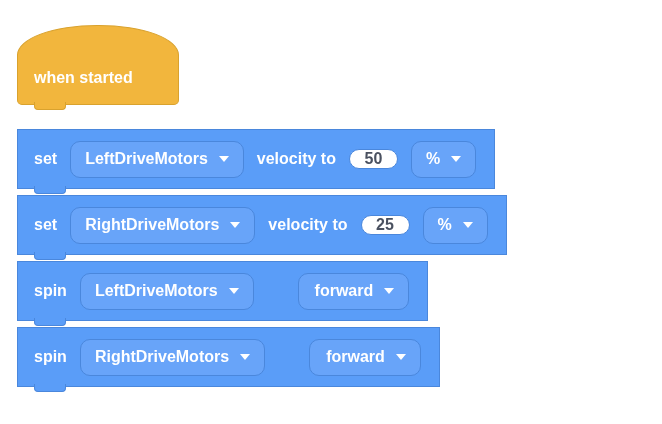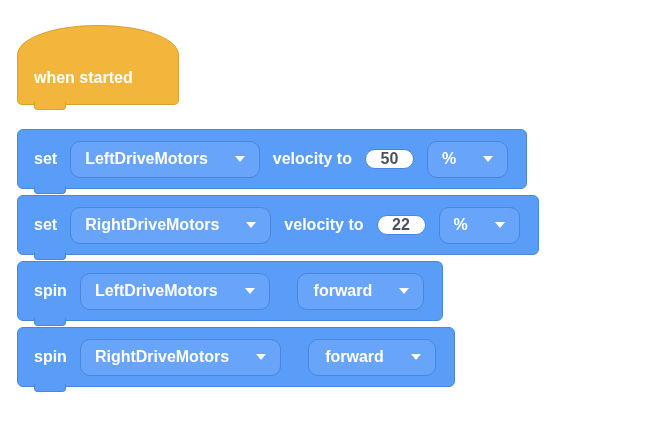--- a/index.html
+++ b/index.html
@@ -49,21 +49,21 @@
   }
   
   .stack-block{
     position:relative;
     display:inline-flex;
     align-items:center;
     height:60px;
     padding:0 18px 0 16px;
     background:var(--blk-fill);
     border:1px solid var(--blk-stroke);
-    border-radius:6px;
+    border-radius:0;
     margin-bottom:6px;
     gap:13px;
   }
   .stack-block::after{
     content:"";
     position:absolute;
     bottom:-6px;left:16px;
     width:30px;height:7px;
     background:var(--blk-fill);
     border:1px solid var(--blk-stroke);
@@ -79,21 +79,21 @@
   }
   
   .dropdown{
     display:inline-flex;
     align-items:center;
     height:37px;
     padding:0 14px;
     background:var(--dd-fill);
     border:1px solid var(--blk-stroke);
     border-radius:10px;
-    gap:27px;
+    gap:11px;
     cursor:pointer;
   }
   .dropdown .dd-text{
     color:var(--label);
     font-size:16px;
     font-weight:600;
     white-space:nowrap;
   }
   .caret{
     width:0;height:0;
@@ -113,21 +113,21 @@
     background:var(--input-fill);
     border:1px solid var(--blk-stroke);
     border-radius:17px;
     cursor:text;
   }
   .num-input .num-text{
     color:var(--input-text);
     font-size:16px;
     font-weight:600;
   }
-  .gap-left{margin-left:14px;padding-left:16px;}
+  .gap-left{margin-left:31px;padding-left:16px;}
 </style>
 </head>
 <body>
 
 <div class="workspace">
 
   <div class="row">
     <div class="hat-block">
       <span class="blk-label">when started</span>
     </div>
@@ -153,21 +153,21 @@
 
   <div class="row">
     <div class="stack-block">
       <span class="blk-label">set</span>
       <div class="dropdown">
         <span class="dd-text">RightDriveMotors</span>
         <span class="caret"></span>
       </div>
       <span class="blk-label">velocity to</span>
       <div class="num-input">
-        <span class="num-text">22</span>
+        <span class="num-text">25</span>
       </div>
       <div class="dropdown">
         <span class="dd-text">%</span>
         <span class="caret"></span>
       </div>
     </div>
   </div>
 
   <div class="row">
     <div class="stack-block">

